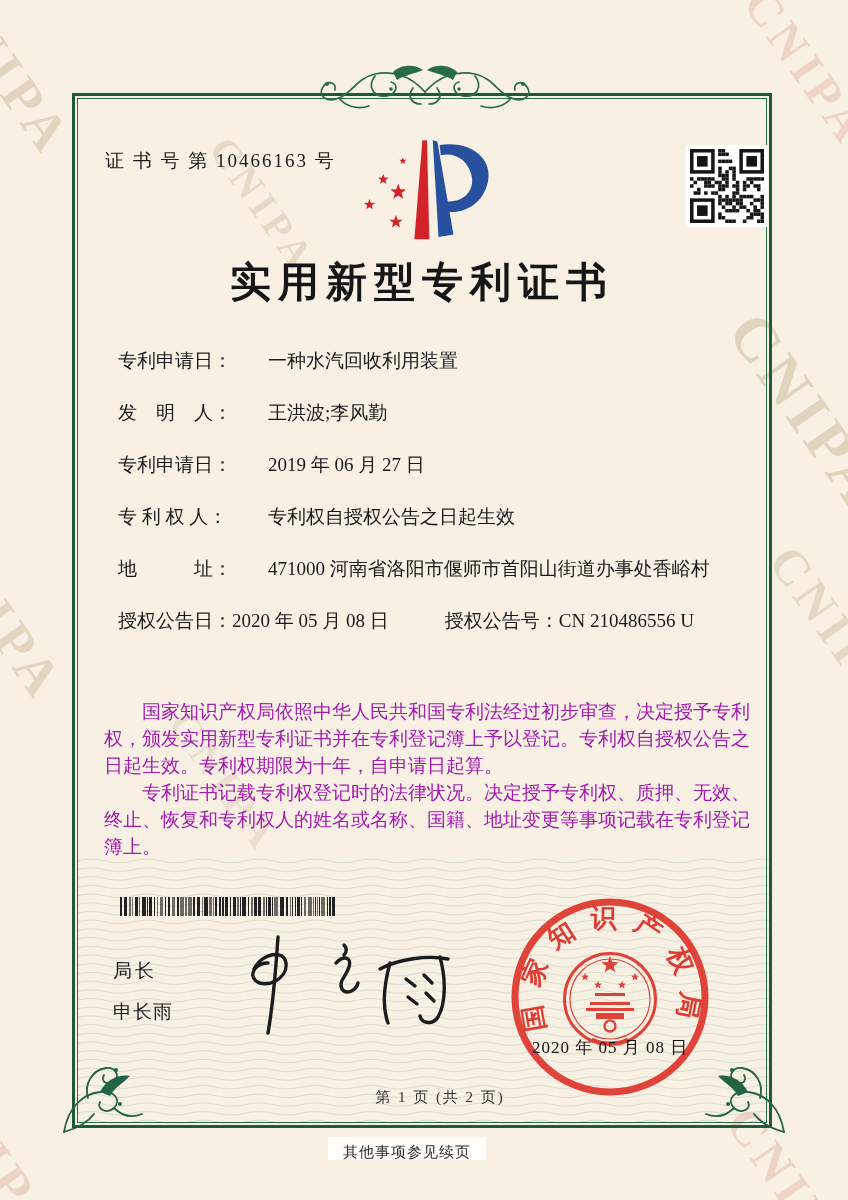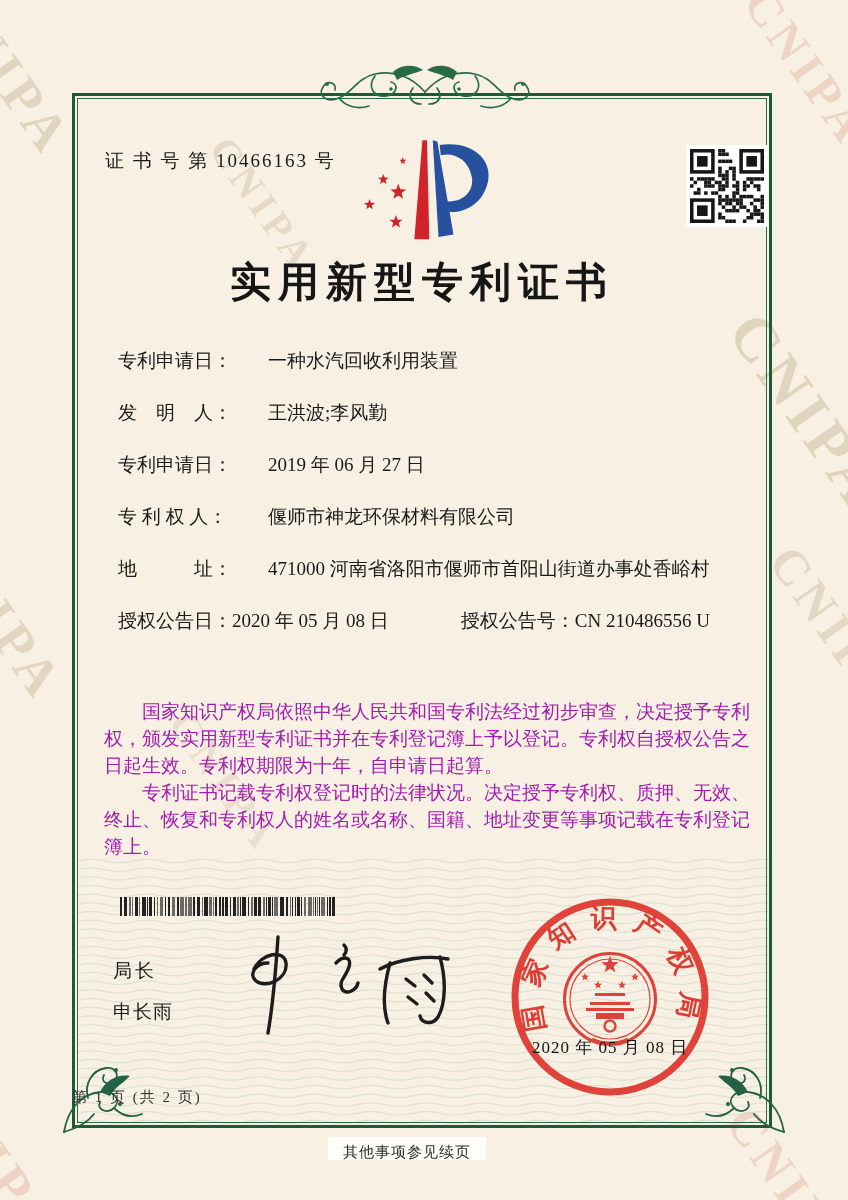--- a/index.html
+++ b/index.html
@@ -30,33 +30,33 @@
   .certno{position:absolute;left:105px;top:148px;font-size:19px;letter-spacing:2px;}
   .logo{position:absolute;left:352px;top:138px;}
   .qr{position:absolute;left:686px;top:145px;}
   .title{
     position:absolute;left:72px;top:255px;width:700px;margin:0;text-align:center;
     font-size:41px;font-weight:700;letter-spacing:7px;color:#161616;
   }
   .fields{position:absolute;left:118px;top:350px;width:640px;font-size:19px;}
   .frow{margin-bottom:31px;line-height:21px;white-space:nowrap;}
   .flabel{display:inline-block;min-width:150px;}
-  .grantpair2{margin-left:72px;}
+  .grantpair2{margin-left:56px;}
   .bodytext{
     position:absolute;left:104px;top:698px;width:646px;
     font-size:19px;line-height:27px;text-align:justify;color:#a21caf;
   }
   .bodytext p{margin:0;text-indent:2em;}
   .barcode{position:absolute;left:120px;top:897px;}
   .signerTitle{position:absolute;left:113px;top:958px;font-size:19px;letter-spacing:3px;}
   .signerName{position:absolute;left:113px;top:999px;font-size:19px;letter-spacing:1px;}
   .signature{position:absolute;left:232px;top:928px;}
   .seal{position:absolute;left:508px;top:895px;}
   .footer{
-    position:absolute;left:72px;top:1088px;width:736px;
+    position:absolute;left:72px;top:1088px;width:736px;text-align:center;
     font-size:15px;letter-spacing:2px;color:#333;
   }
   .note{
     position:absolute;left:328px;top:1137px;width:158px;height:23px;
     background:#fffef9;text-align:center;line-height:31px;
     font-size:15px;letter-spacing:1px;color:#2b2b2b;
   }
 </style>
 </head>
 <body>
@@ -293,21 +293,21 @@
   <div class="frow">
     <span class="flabel">专利申请日：</span><span class="fvalue">一种水汽回收利用装置</span>
   </div>
   <div class="frow">
     <span class="flabel">发　明　人：</span><span class="fvalue">王洪波;李风勤</span>
   </div>
   <div class="frow">
     <span class="flabel">专利申请日：</span><span class="fvalue">2019 年 06 月 27 日</span>
   </div>
   <div class="frow">
-    <span class="flabel">专 利 权 人：</span><span class="fvalue">偃师市神龙环保材料有限公司</span>
+    <span class="flabel">专 利 权 人：</span><span class="fvalue">专利权自授权公告之日起生效</span>
   </div>
   <div class="frow">
     <span class="flabel">地　　　址：</span><span class="fvalue">471000 河南省洛阳市偃师市首阳山街道办事处香峪村</span>
   </div>
   <div class="frow">
     <span>授权公告日：</span><span>2020 年 05 月 08 日</span><span class="grantpair2">授权公告号：</span><span>CN 210486556 U</span>
   </div>
 </div>
 
 <div class="bodytext">

